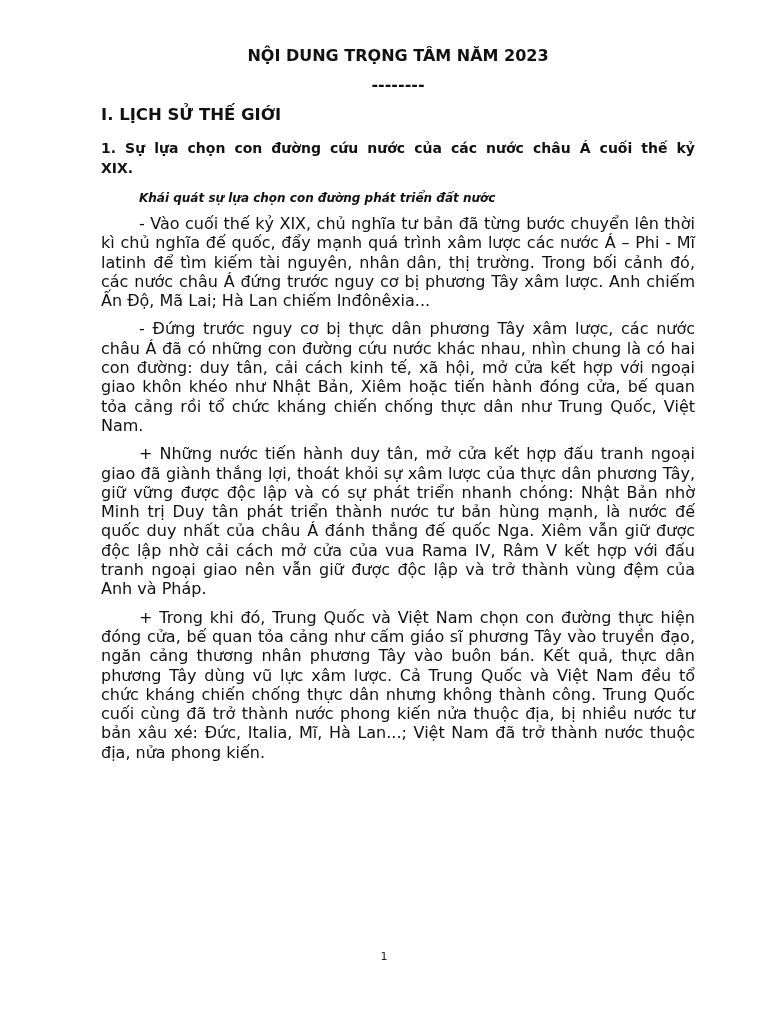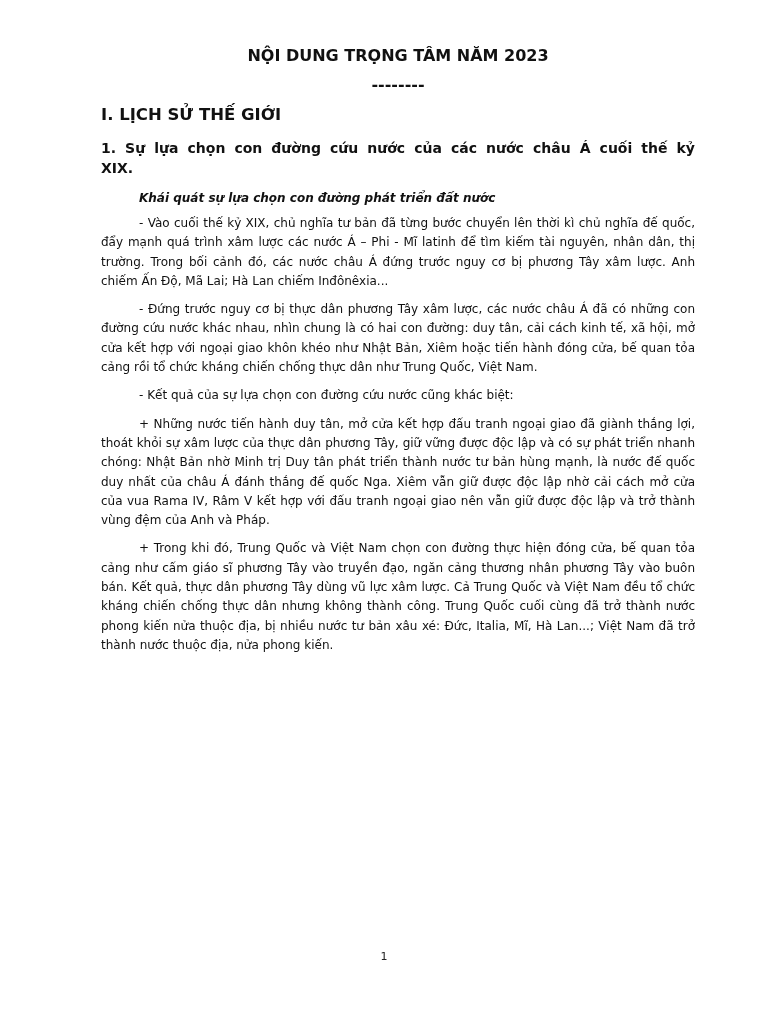--- a/index.html
+++ b/index.html
@@ -62,21 +62,21 @@
     }
     .subheading {
       font-weight: bold;
       font-style: italic;
       font-size: 12px;
       line-height: 20px;
       margin: 0 0 6px 0;
       text-indent: 38px;
     }
     .para {
-      font-size: 12px;
+      font-size: 16px;
       line-height: 19.3px;
       margin: 0 0 9px 0;
       text-indent: 38px;
       text-align: justify;
     }
     .page-number {
       position: absolute;
       left: 0;
       width: 768px;
       top: 950px;
@@ -95,18 +95,17 @@
 
   <p class="section-heading">I. LỊCH SỬ THẾ GIỚI</p>
 
   <p class="subsection-heading">1. Sự lựa chọn con đường cứu nước của các nước châu Á cuối thế kỷ XIX.</p>
 
 
   <p class="subheading">Khái quát sự lựa chọn con đường phát triển đất nước</p>
 
   <p class="para">- Vào cuối thế kỷ XIX, chủ nghĩa tư bản đã từng bước chuyển lên thời kì chủ nghĩa đế quốc, đẩy mạnh quá trình xâm lược các nước Á – Phi - Mĩ latinh để tìm kiếm tài nguyên, nhân dân, thị trường. Trong bối cảnh đó, các nước châu Á đứng trước nguy cơ bị phương Tây xâm lược. Anh chiếm Ấn Độ, Mã Lai; Hà Lan chiếm Inđônêxia...</p>
   <p class="para">- Đứng trước nguy cơ bị thực dân phương Tây xâm lược, các nước châu Á đã có những con đường cứu nước khác nhau, nhìn chung là có hai con đường: duy tân, cải cách kinh tế, xã hội, mở cửa kết hợp với ngoại giao khôn khéo như Nhật Bản, Xiêm hoặc tiến hành đóng cửa, bế quan tỏa cảng rồi tổ chức kháng chiến chống thực dân như Trung Quốc, Việt Nam.</p>
-  <p class="para">- Kết quả của sự lựa chọn con đường cứu nước cũng khác biệt:</p>
   <p class="para">+ Những nước tiến hành duy tân, mở cửa kết hợp đấu tranh ngoại giao đã giành thắng lợi, thoát khỏi sự xâm lược của thực dân phương Tây, giữ vững được độc lập và có sự phát triển nhanh chóng: Nhật Bản nhờ Minh trị Duy tân phát triển thành nước tư bản hùng mạnh, là nước đế quốc duy nhất của châu Á đánh thắng đế quốc Nga. Xiêm vẫn giữ được độc lập nhờ cải cách mở cửa của vua Rama IV, Râm V kết hợp với đấu tranh ngoại giao nên vẫn giữ được độc lập và trở thành vùng đệm của Anh và Pháp.</p>
   <p class="para">+ Trong khi đó, Trung Quốc và Việt Nam chọn con đường thực hiện đóng cửa, bế quan tỏa cảng như cấm giáo sĩ phương Tây vào truyền đạo, ngăn cảng thương nhân phương Tây vào buôn bán. Kết quả, thực dân phương Tây dùng vũ lực xâm lược. Cả Trung Quốc và Việt Nam đều tổ chức kháng chiến chống thực dân nhưng không thành công. Trung Quốc cuối cùng đã trở thành nước phong kiến nửa thuộc địa, bị nhiều nước tư bản xâu xé: Đức, Italia, Mĩ, Hà Lan...; Việt Nam đã trở thành nước thuộc địa, nửa phong kiến.</p>
 </div>
 
 <div class="page-number">1</div>
 
 </body></html>

